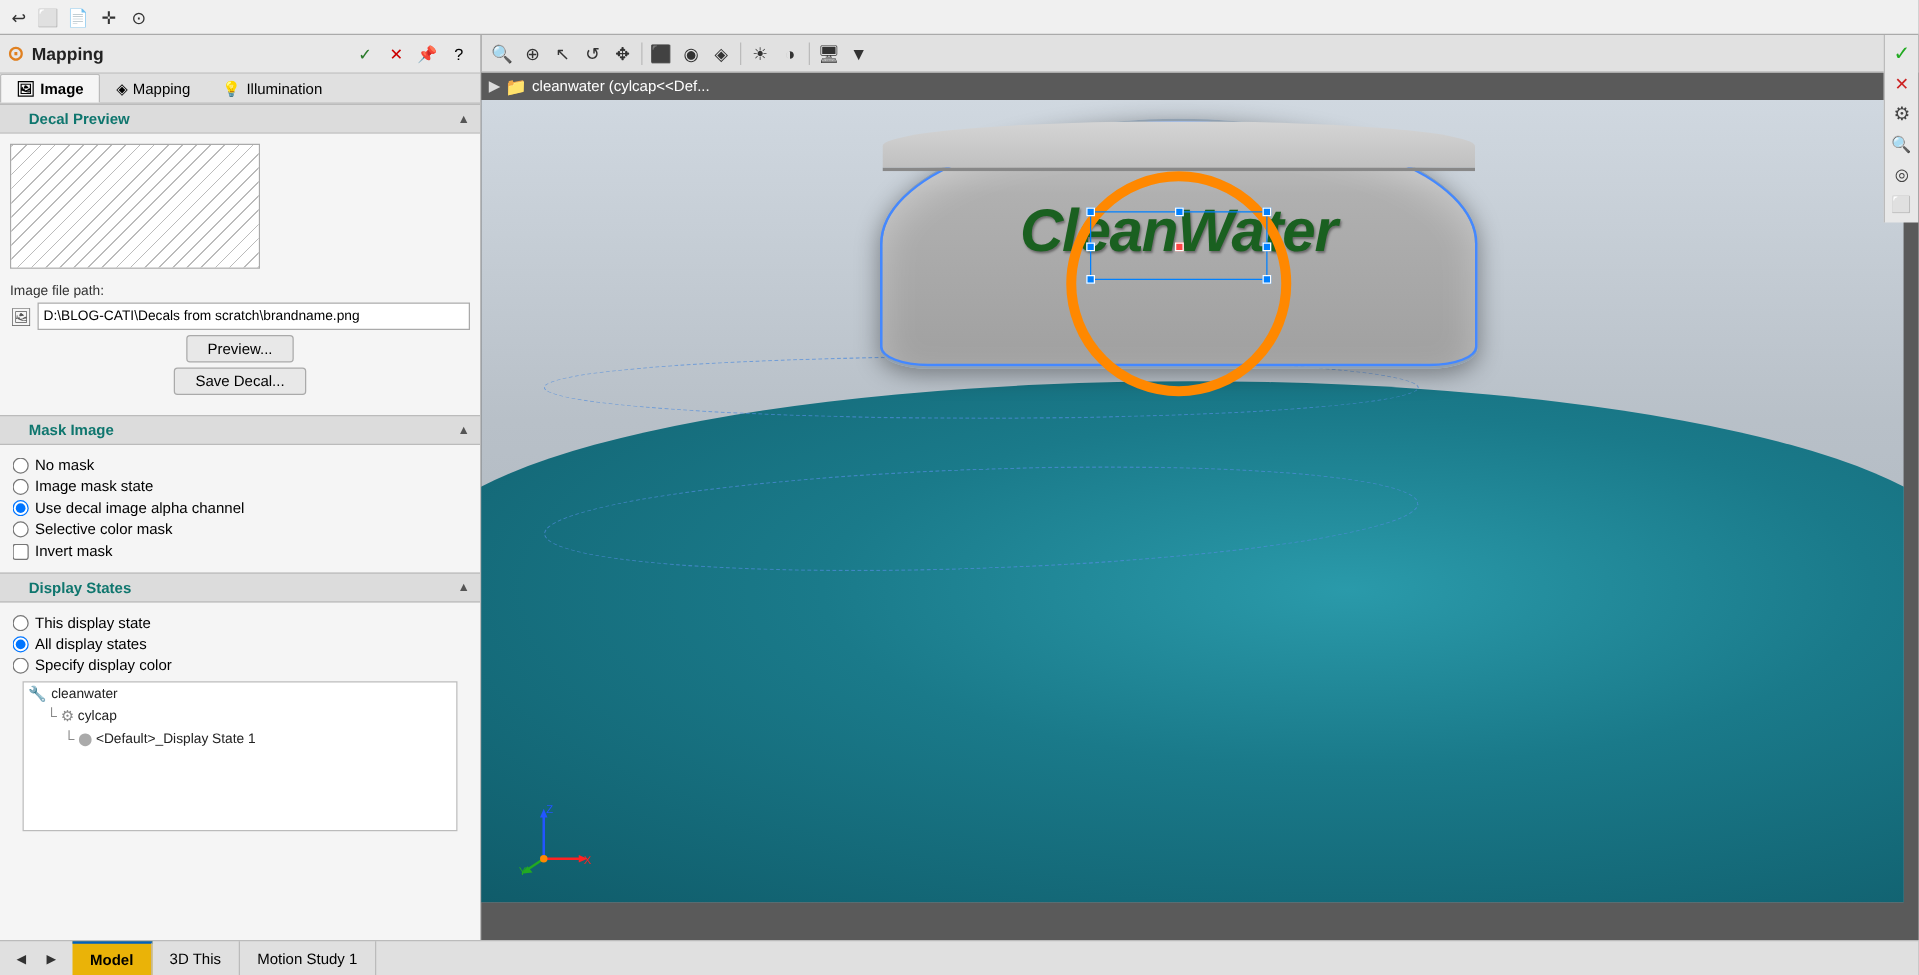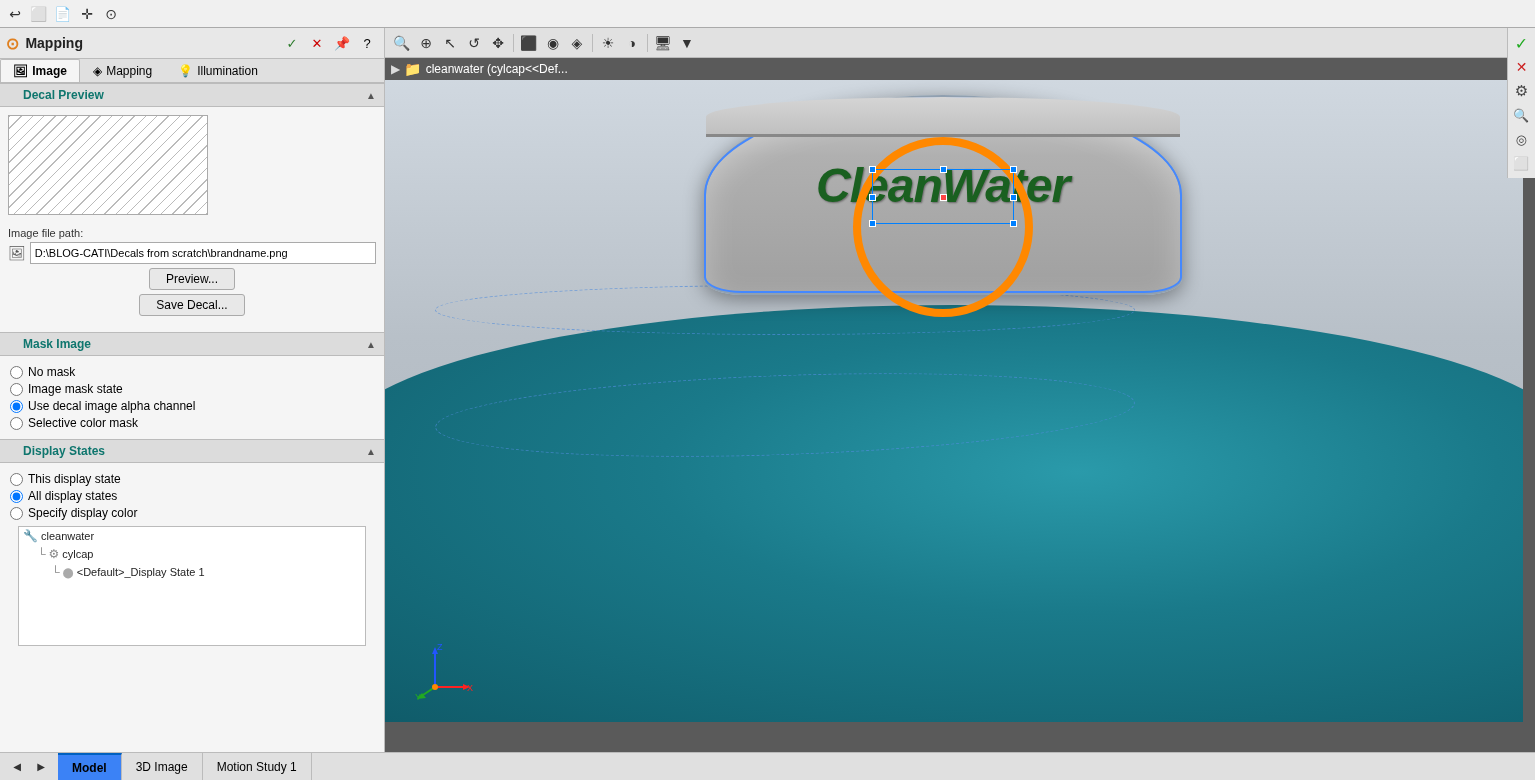--- a/index.html
+++ b/index.html
@@ -464,21 +464,21 @@
     .bottom-tab {
       padding: 4px 14px;
       font-size: 12px;
       cursor: pointer;
       border-right: 1px solid #bbb;
       height: 100%;
       display: flex;
       align-items: center;
     }
     .bottom-tab.active {
-      background: #3b82f6;
+      background: #eab308;
       font-weight: bold;
       border-top: 2px solid #0060c0;
     }
 
     
     .panel-outer {
       display: flex;
       flex-direction: row;
       width: 385px;
       min-width: 385px;
@@ -578,20 +578,24 @@
             <input type="radio" name="mask" style="">
             <label>Image mask state</label>
           </div>
           <div class="radio-row">
             <input type="radio" name="mask" checked="" style="">
             <label>Use decal image alpha channel</label>
           </div>
           <div class="radio-row">
             <input type="radio" name="mask" style="">
             <label>Selective color mask</label>
+          </div>
+          <div class="checkbox-row">
+            <input type="checkbox" style="">
+            <label>Invert mask</label>
           </div>
         </div>
 
         <div class="section-header">
           <span class="section-header-title">Display States</span>
           <span class="collapse-arrow">▲</span>
         </div>
         <div class="display-states-section">
           <div class="radio-row">
             <input type="radio" name="display" style="">
@@ -719,15 +723,15 @@
   </div>
 
 </div>
 
 <div class="bottom-bar">
   <div style="display:flex; align-items:center; padding: 0 6px; gap:2px;">
     <div class="vp-icon" style="font-size:10px;">◀</div>
     <div class="vp-icon" style="font-size:10px;">▶</div>
   </div>
   <div class="bottom-tab active">Model</div>
-  <div class="bottom-tab">3D Image</div>
+  <div class="bottom-tab">3D This</div>
   <div class="bottom-tab">Motion Study 1</div>
 </div>
 
 </body></html>

